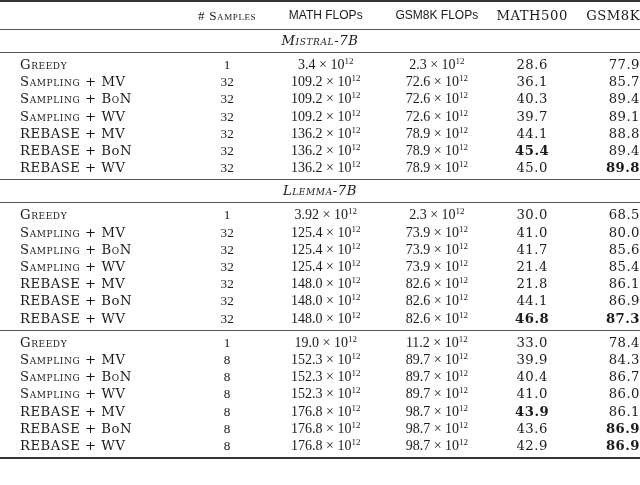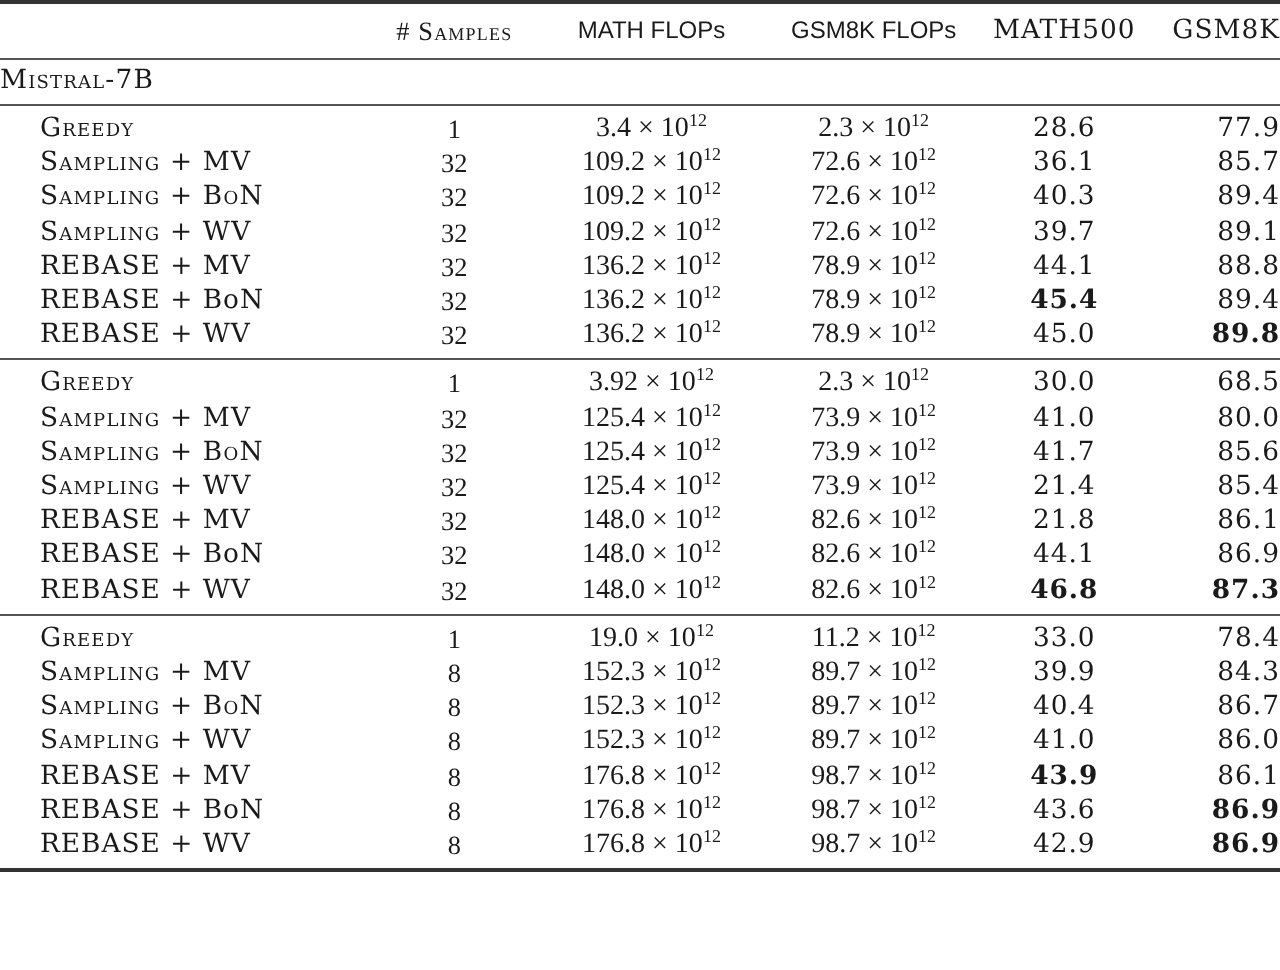--- a/index.html
+++ b/index.html
@@ -1,21 +1,21 @@
 <!DOCTYPE html>
 <html><head>
 <meta charset="utf-8">
 <style>
   html, body { margin:0; padding:0; background:#ffffff; }
   body { width:640px; height:485px; overflow:hidden; font-family:"DejaVu Serif","Liberation Serif",serif; color:#1a1a1a; }
   .wrap { position:relative; width:640px; height:485px; }
   table { border-collapse:collapse; width:640px; font-size:13.2px; }
   td, th { padding:0; height:17.2px; line-height:17.2px; white-space:nowrap; font-weight:normal; }
   .hdr th { height:27px; line-height:27px; }
-  .sec td { height:22px; line-height:22px; text-align:left; font-variant:small-caps; letter-spacing:0.6px; }
+  .sec td { height:22px; line-height:22px; text-align:center; font-variant:small-caps; letter-spacing:0.6px;font-style:italic; }
   .c0 { text-align:left; padding-left:20px; width:170px; }
   .c1 { text-align:center; width:90px;font-family:Liberation Serif, serif; }
   .c2 { text-align:center; width:115px; font-family:"Liberation Serif","DejaVu Serif",serif; font-size:14px; }
   .c3 { text-align:center; width:115px; font-family:"Liberation Serif","DejaVu Serif",serif; font-size:14px; }
   .c4 { text-align:center; width:80px; letter-spacing:0.5px; }
   .c5 { text-align:right; width:70px; letter-spacing:0.5px; }
   .hdr .c2, .hdr .c3 { font-family:Liberation Sans, sans-serif; font-size:12px; }
   .sc { font-variant:small-caps; letter-spacing:0.6px; }
   sup { font-size:9px; line-height:0; vertical-align:5px; }
   .b { font-weight:bold; }
@@ -93,20 +93,23 @@
           <td class="c5">89.4</td>
         </tr>
         <tr class="last">
           <td class="c0"><span style="letter-spacing: 0.5px;">REBASE + WV</span></td>
           <td class="c1">32</td>
           <td class="c2"><span>136.2</span> <span>× 10</span><sup>12</sup></td>
           <td class="c3"><span>78.9</span> <span>× 10</span><sup>12</sup></td>
           <td class="c4">45.0</td>
           <td class="c5 b">89.8</td>
         </tr>
+        <tr class="sec mid">
+          <td colspan="6">Llemma-7B</td>
+        </tr>
         <tr class="first mid">
           <td class="c0"><span class="sc">Greedy</span></td>
           <td class="c1">1</td>
           <td class="c2"><span>3.92</span> <span>× 10</span><sup>12</sup></td>
           <td class="c3"><span>2.3</span> <span>× 10</span><sup>12</sup></td>
           <td class="c4">30.0</td>
           <td class="c5">68.5</td>
         </tr>
         <tr class="">
           <td class="c0"><span class="sc">Sampling + MV</span></td>

